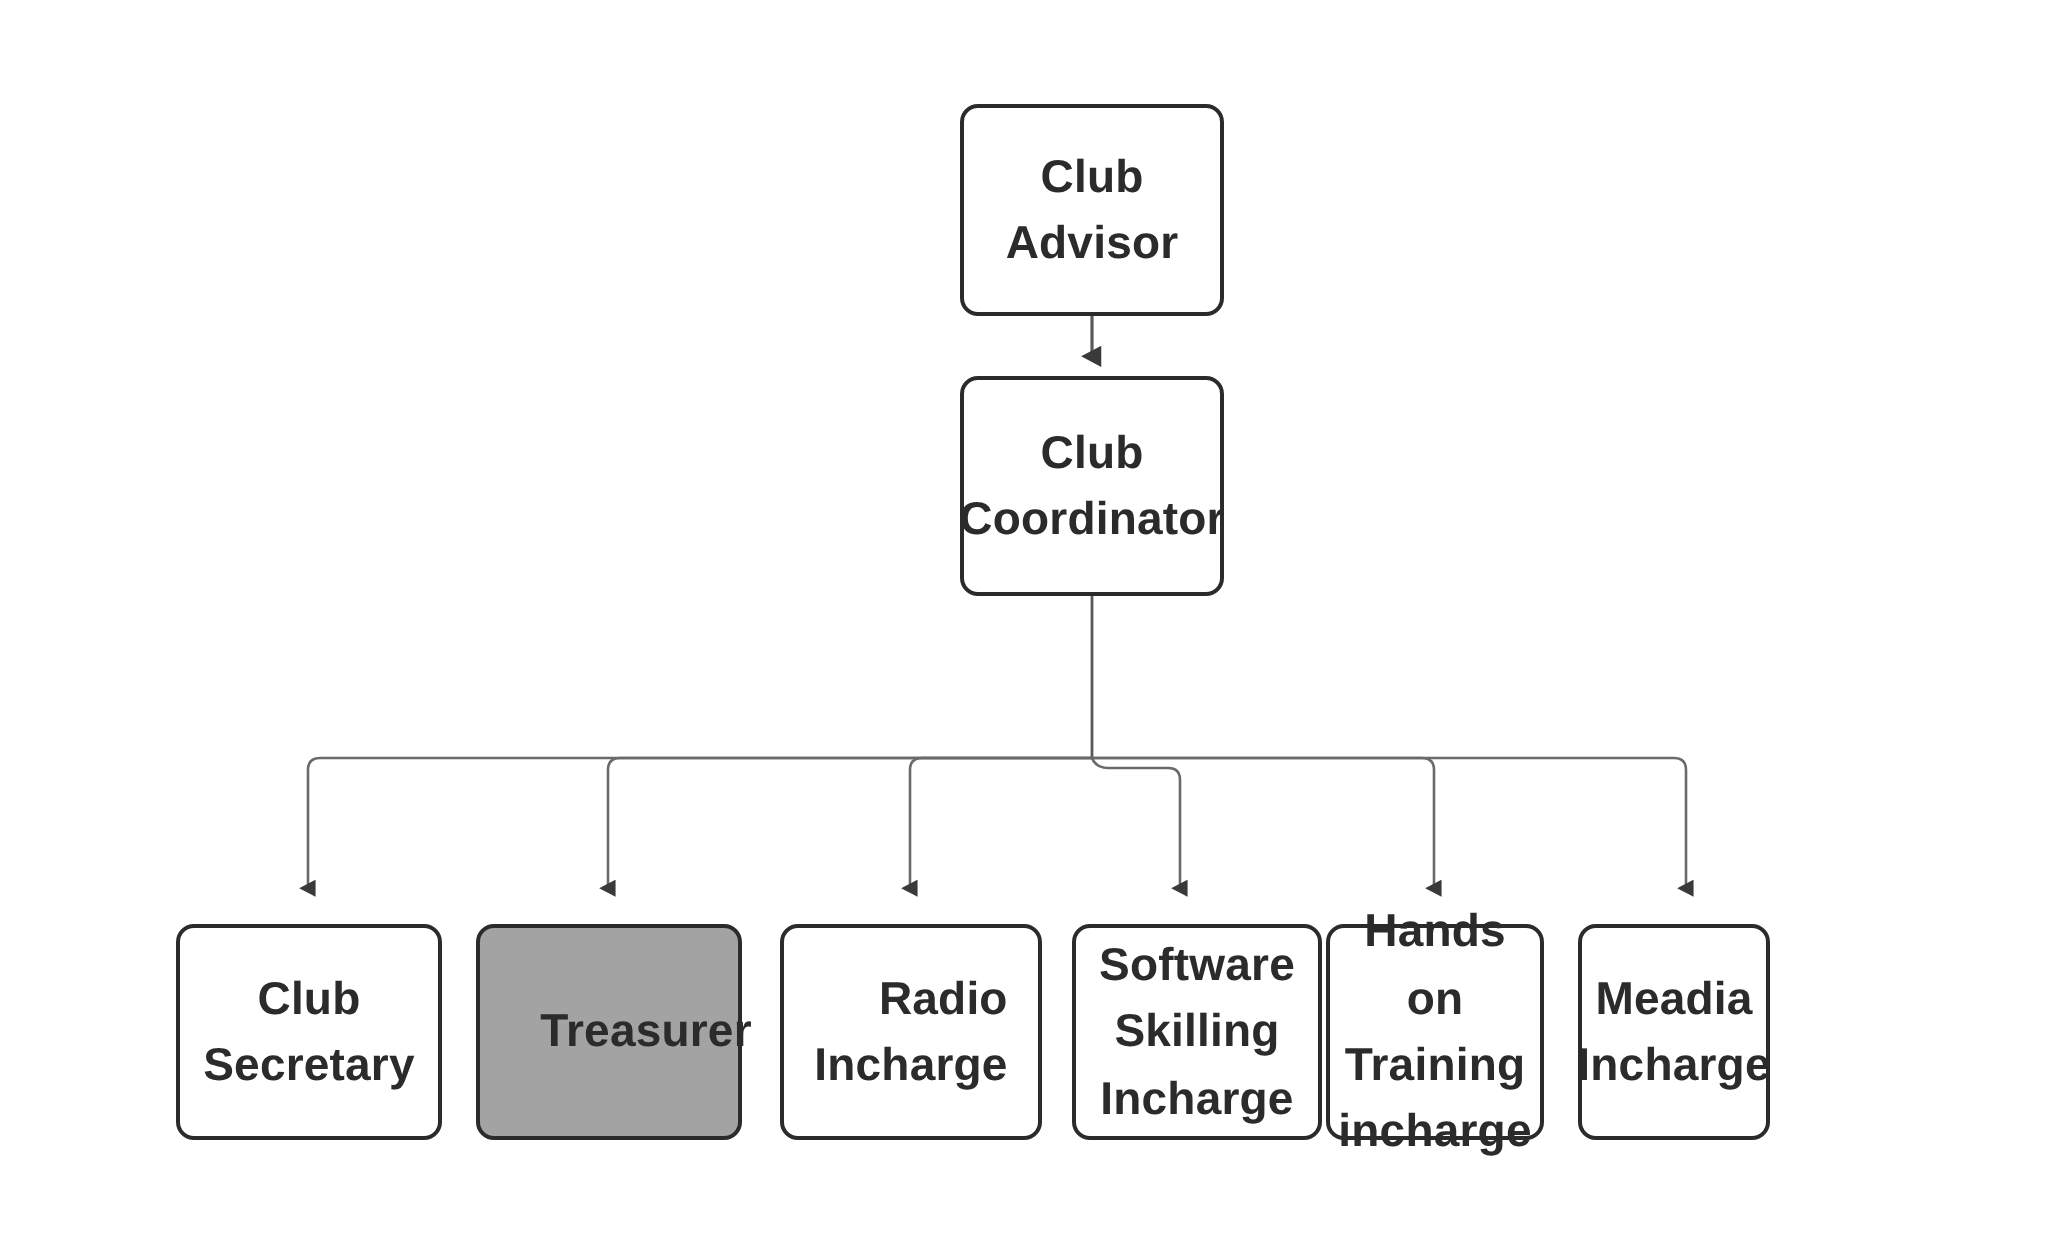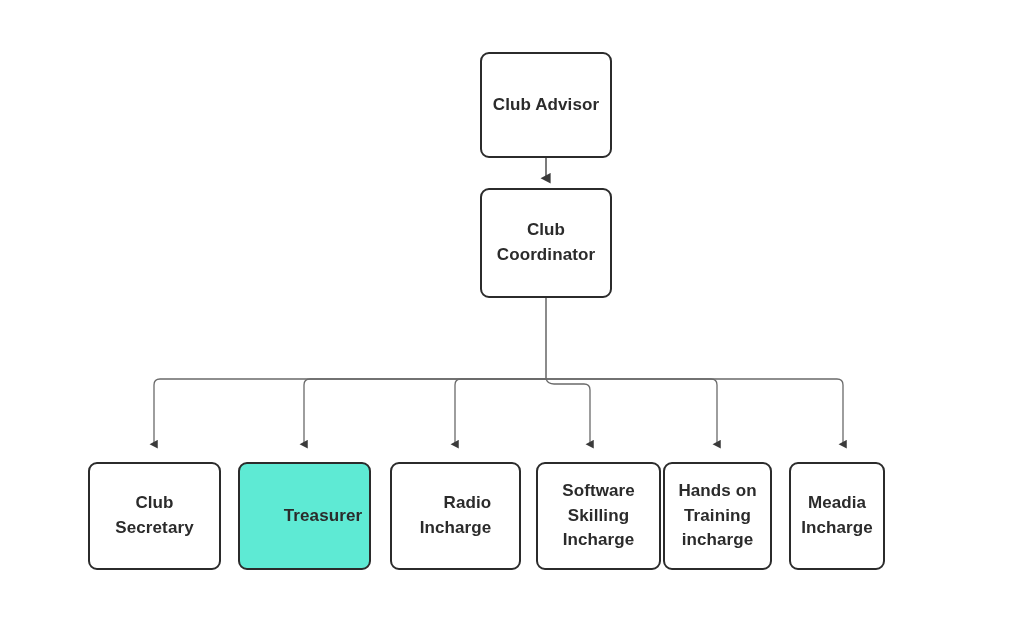--- a/index.html
+++ b/index.html
@@ -31,21 +31,21 @@
     box-sizing: border-box;
     background: #ffffff;
     border: 2px solid #2b2b2b;
     border-radius: 9px;
     display: flex;
     align-items: center;
     justify-content: center;
     text-align: center;
     color: #2b2b2b;
     font-weight: bold;
-    font-size: 17px;
+    font-size: 23px;
     line-height: 1.45;
     letter-spacing: 0.1px;
     padding: 4px 6px;
   }
   .node-label {
     display: block;
     white-space: pre-line;
   }
 </style>
 </head>
@@ -84,21 +84,21 @@
   <div class="node" id="node-coordinator" style="left: 480px; top: 188px; width: 132px; height: 110px; border-color: rgb(43, 43, 43); background: rgb(255, 255, 255); color: rgb(43, 43, 43);">
     <span class="node-label">Club
 Coordinator</span>
   </div>
 
   <div class="node" id="node-secretary" style="left: 88px; top: 462px; width: 133px; height: 108px; border-color: rgb(43, 43, 43); background: rgb(255, 255, 255); color: rgb(43, 43, 43);">
     <span class="node-label">Club
 Secretary</span>
   </div>
 
-  <div class="node" id="node-treasurer" style="left: 238px; top: 462px; width: 133px; height: 108px; border-color: rgb(43, 43, 43); background: #5eead4; color: rgb(43, 43, 43); padding-left: 43px;">
+  <div class="node" id="node-treasurer" style="left: 238px; top: 462px; width: 133px; height: 108px; border-color: rgb(43, 43, 43); background: #a3a3a3; color: rgb(43, 43, 43); padding-left: 43px;">
     <span class="node-label">Treasurer</span>
   </div>
 
   <div class="node" id="node-radio" style="left: 390px; top: 462px; width: 131px; height: 108px; border-color: rgb(43, 43, 43); background: rgb(255, 255, 255); color: rgb(43, 43, 43); text-align: right;">
     <span class="node-label">Radio
 Incharge</span>
   </div>
 
   <div class="node" id="node-software" style="left: 536px; top: 462px; width: 125px; height: 108px; border-color: rgb(43, 43, 43); background: rgb(255, 255, 255); color: rgb(43, 43, 43);">
     <span class="node-label">Software

